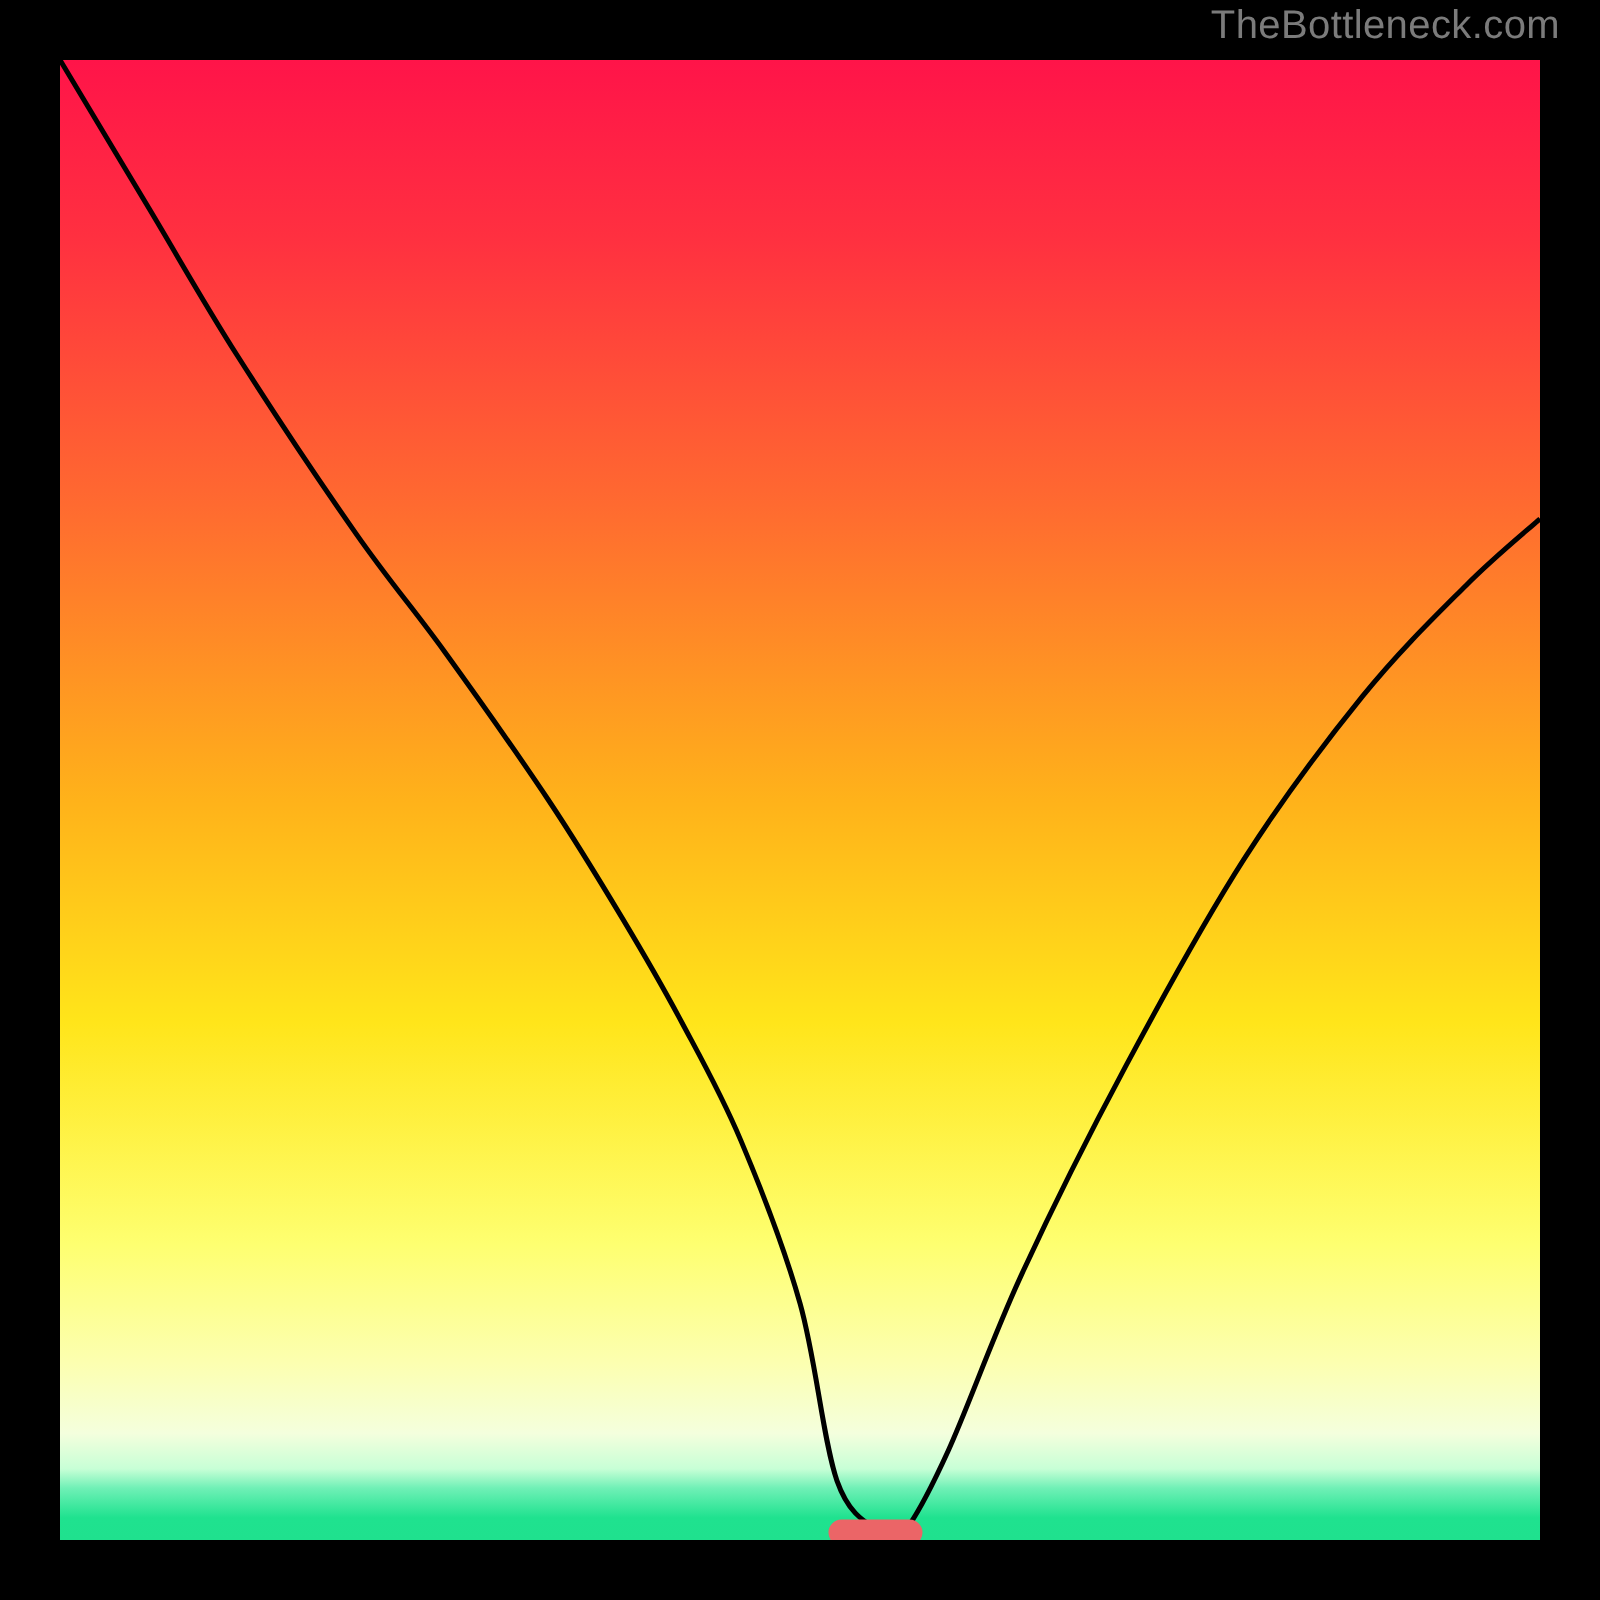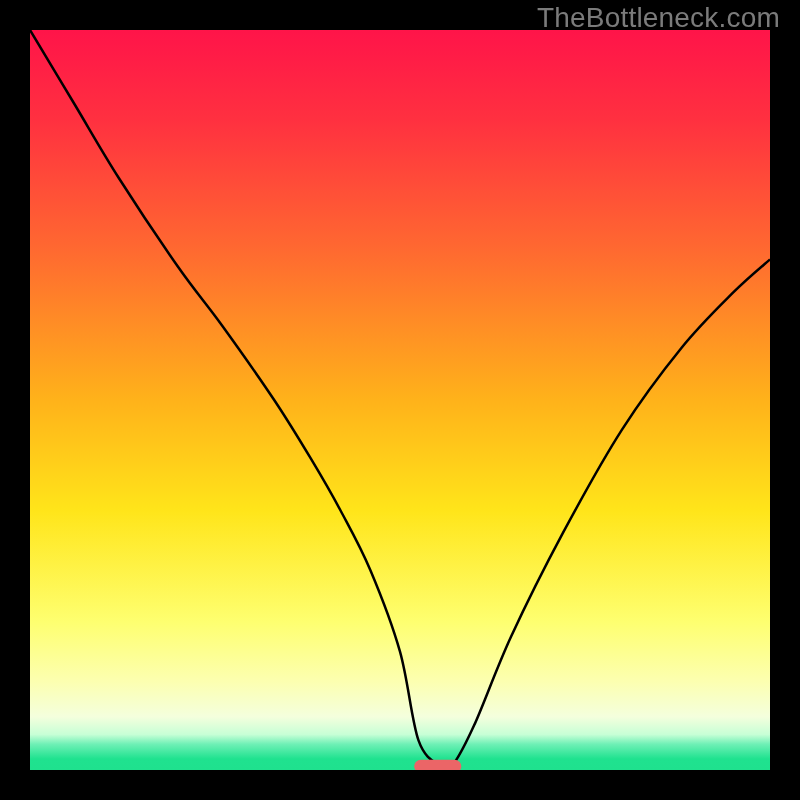--- a/index.html
+++ b/index.html
@@ -16,21 +16,21 @@
     left: 0;
     width: 800px;
     height: 800px;
     background: #000000;
   }
   .watermark {
     position: absolute;
     top: 2px;
     right: 20px;
     font-family: Arial, Helvetica, sans-serif;
-    font-size: 28px;
+    font-size: 20px;
     font-weight: 500;
     color: #7b7b7b;
     letter-spacing: 0.2px;
   }
   .plot-wrap {
     position: absolute;
     left: 30px;
     top: 30px;
     width: 740px;
     height: 740px;

